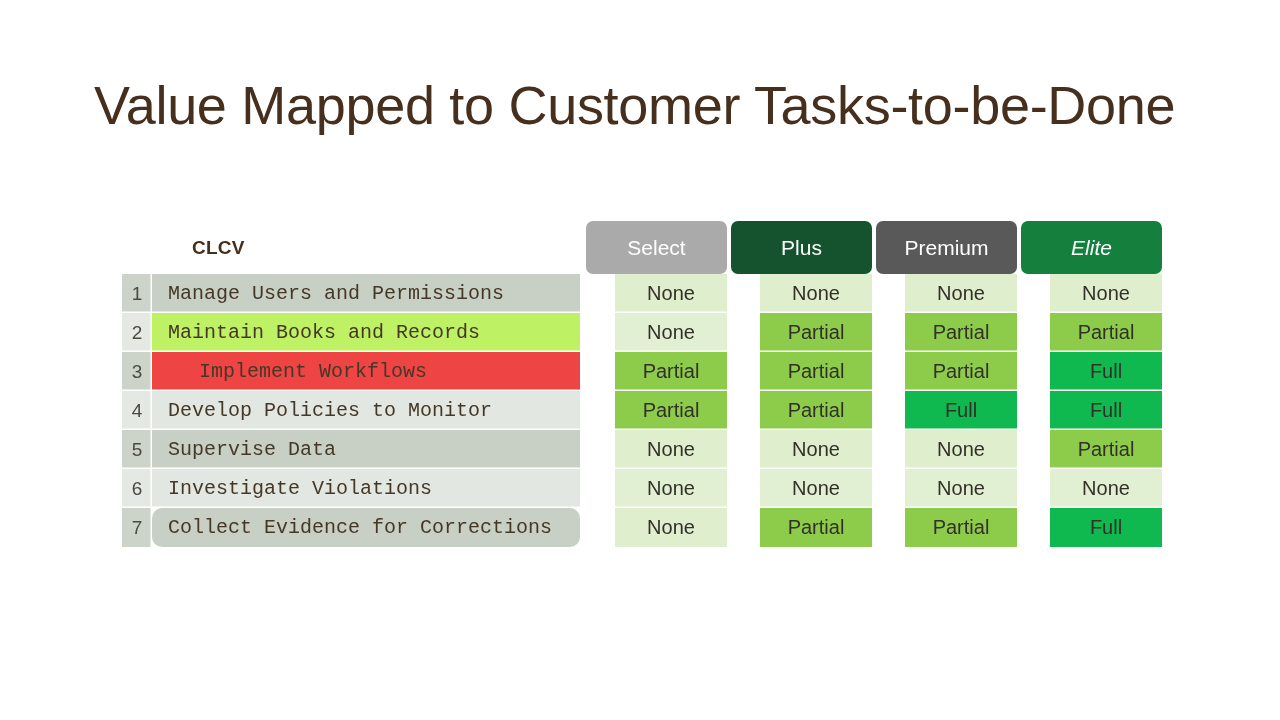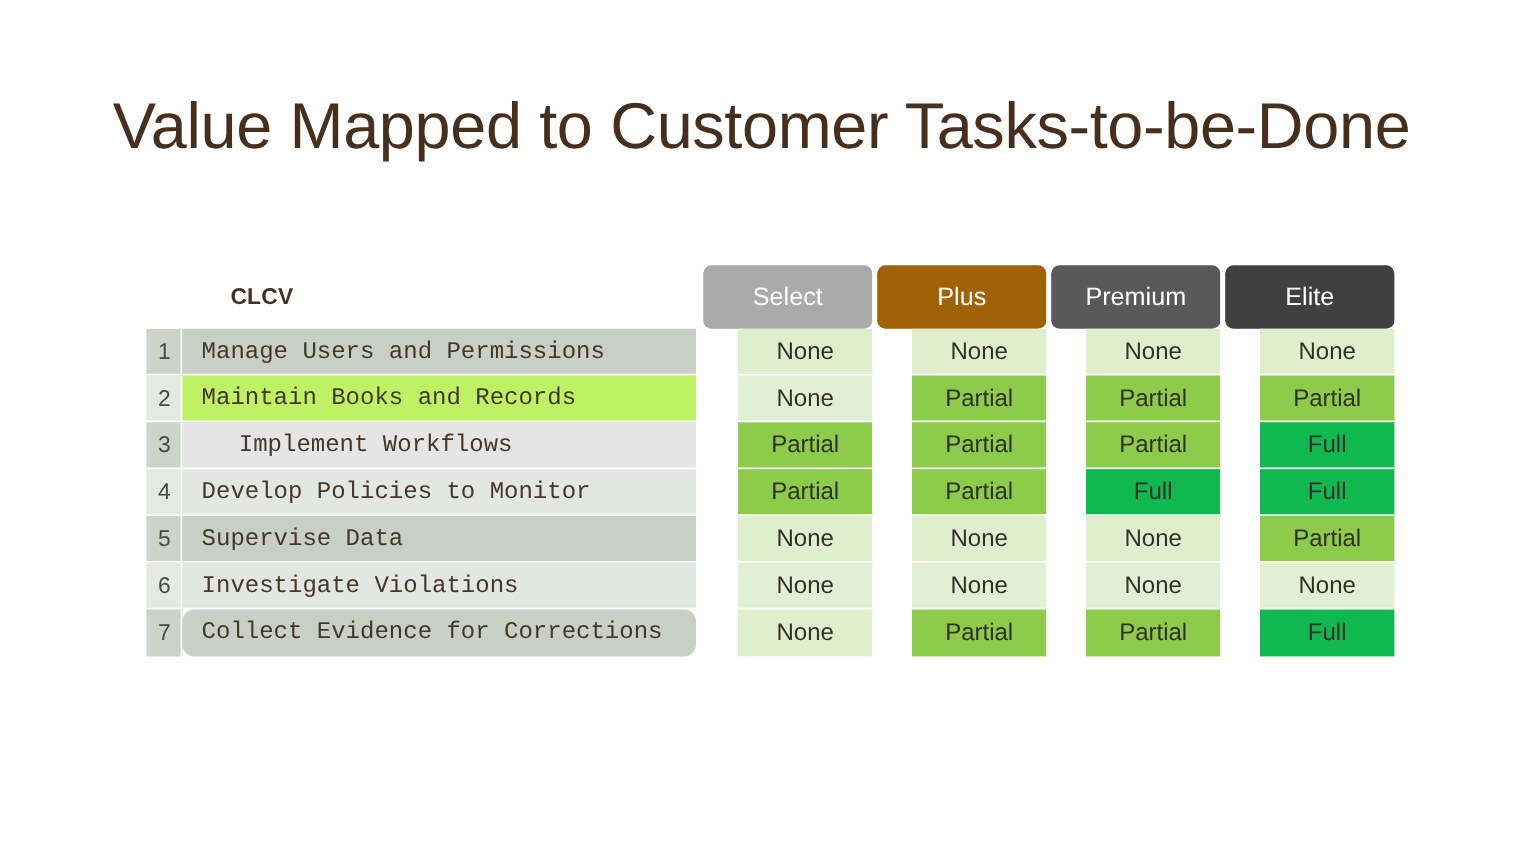--- a/index.html
+++ b/index.html
@@ -124,25 +124,25 @@
   <div id="slide-title">Value Mapped to Customer Tasks-to-be-Done</div>
 
   <div id="matrix">
 
     <div class="hdr-row">
       <div class="hdr-spacer"></div>
       <div class="corner-label">CLCV</div>
       <div class="hdr-spacer"></div>
       <div class="tier-head" style="background: rgb(170, 170, 170);">Select</div>
       <div class="hdr-spacer"></div>
-      <div class="tier-head" style="background: #a16207;">Plus</div>
+      <div class="tier-head" style="background: #14532d;">Plus</div>
       <div class="hdr-spacer"></div>
       <div class="tier-head" style="background: rgb(89, 89, 89);">Premium</div>
       <div class="hdr-spacer"></div>
-      <div class="tier-head" style="background: #404040;">Elite</div>
+      <div class="tier-head" style="background: #15803d; font-style: italic;">Elite</div>
     </div>
 
     <div class="matrix-grid" id="matrix-body">
         <div class="num-cell rowcolsep" style="background: rgb(204, 211, 201);">1</div>
         <div class="task-cell rowsep" style="background: rgb(200, 208, 198);">Manage Users and Permissions</div>
         <div class="gap-cell"></div>
         <div class="val-cell rowsep" style="background: rgb(223, 238, 205);">None</div>
         <div class="gap-cell"></div>
         <div class="val-cell rowsep" style="background: rgb(223, 238, 205);">None</div>
         <div class="gap-cell"></div>
@@ -153,21 +153,21 @@
         <div class="task-cell rowsep" style="background: #bef264;">Maintain Books and Records</div>
         <div class="gap-cell"></div>
         <div class="val-cell rowsep" style="background: rgb(225, 240, 210);">None</div>
         <div class="gap-cell"></div>
         <div class="val-cell rowsep" style="background: rgb(140, 204, 74);">Partial</div>
         <div class="gap-cell"></div>
         <div class="val-cell rowsep" style="background: rgb(140, 204, 74);">Partial</div>
         <div class="gap-cell"></div>
         <div class="val-cell rowsep" style="background: rgb(140, 204, 74);">Partial</div>
         <div class="num-cell rowcolsep" style="background: rgb(204, 211, 201);">3</div>
-        <div class="task-cell rowsep" style="background: #e5e5e5; padding-left: 47px;">Implement Workflows</div>
+        <div class="task-cell rowsep" style="background: #ef4444; padding-left: 47px;">Implement Workflows</div>
         <div class="gap-cell"></div>
         <div class="val-cell rowsep" style="background: rgb(140, 204, 74);">Partial</div>
         <div class="gap-cell"></div>
         <div class="val-cell rowsep" style="background: rgb(140, 204, 74);">Partial</div>
         <div class="gap-cell"></div>
         <div class="val-cell rowsep" style="background: rgb(140, 204, 74);">Partial</div>
         <div class="gap-cell"></div>
         <div class="val-cell rowsep" style="background: rgb(15, 185, 79);">Full</div>
         <div class="num-cell rowcolsep" style="background: rgb(229, 233, 227);">4</div>
         <div class="task-cell rowsep" style="background: rgb(227, 231, 226);">Develop Policies to Monitor</div>

